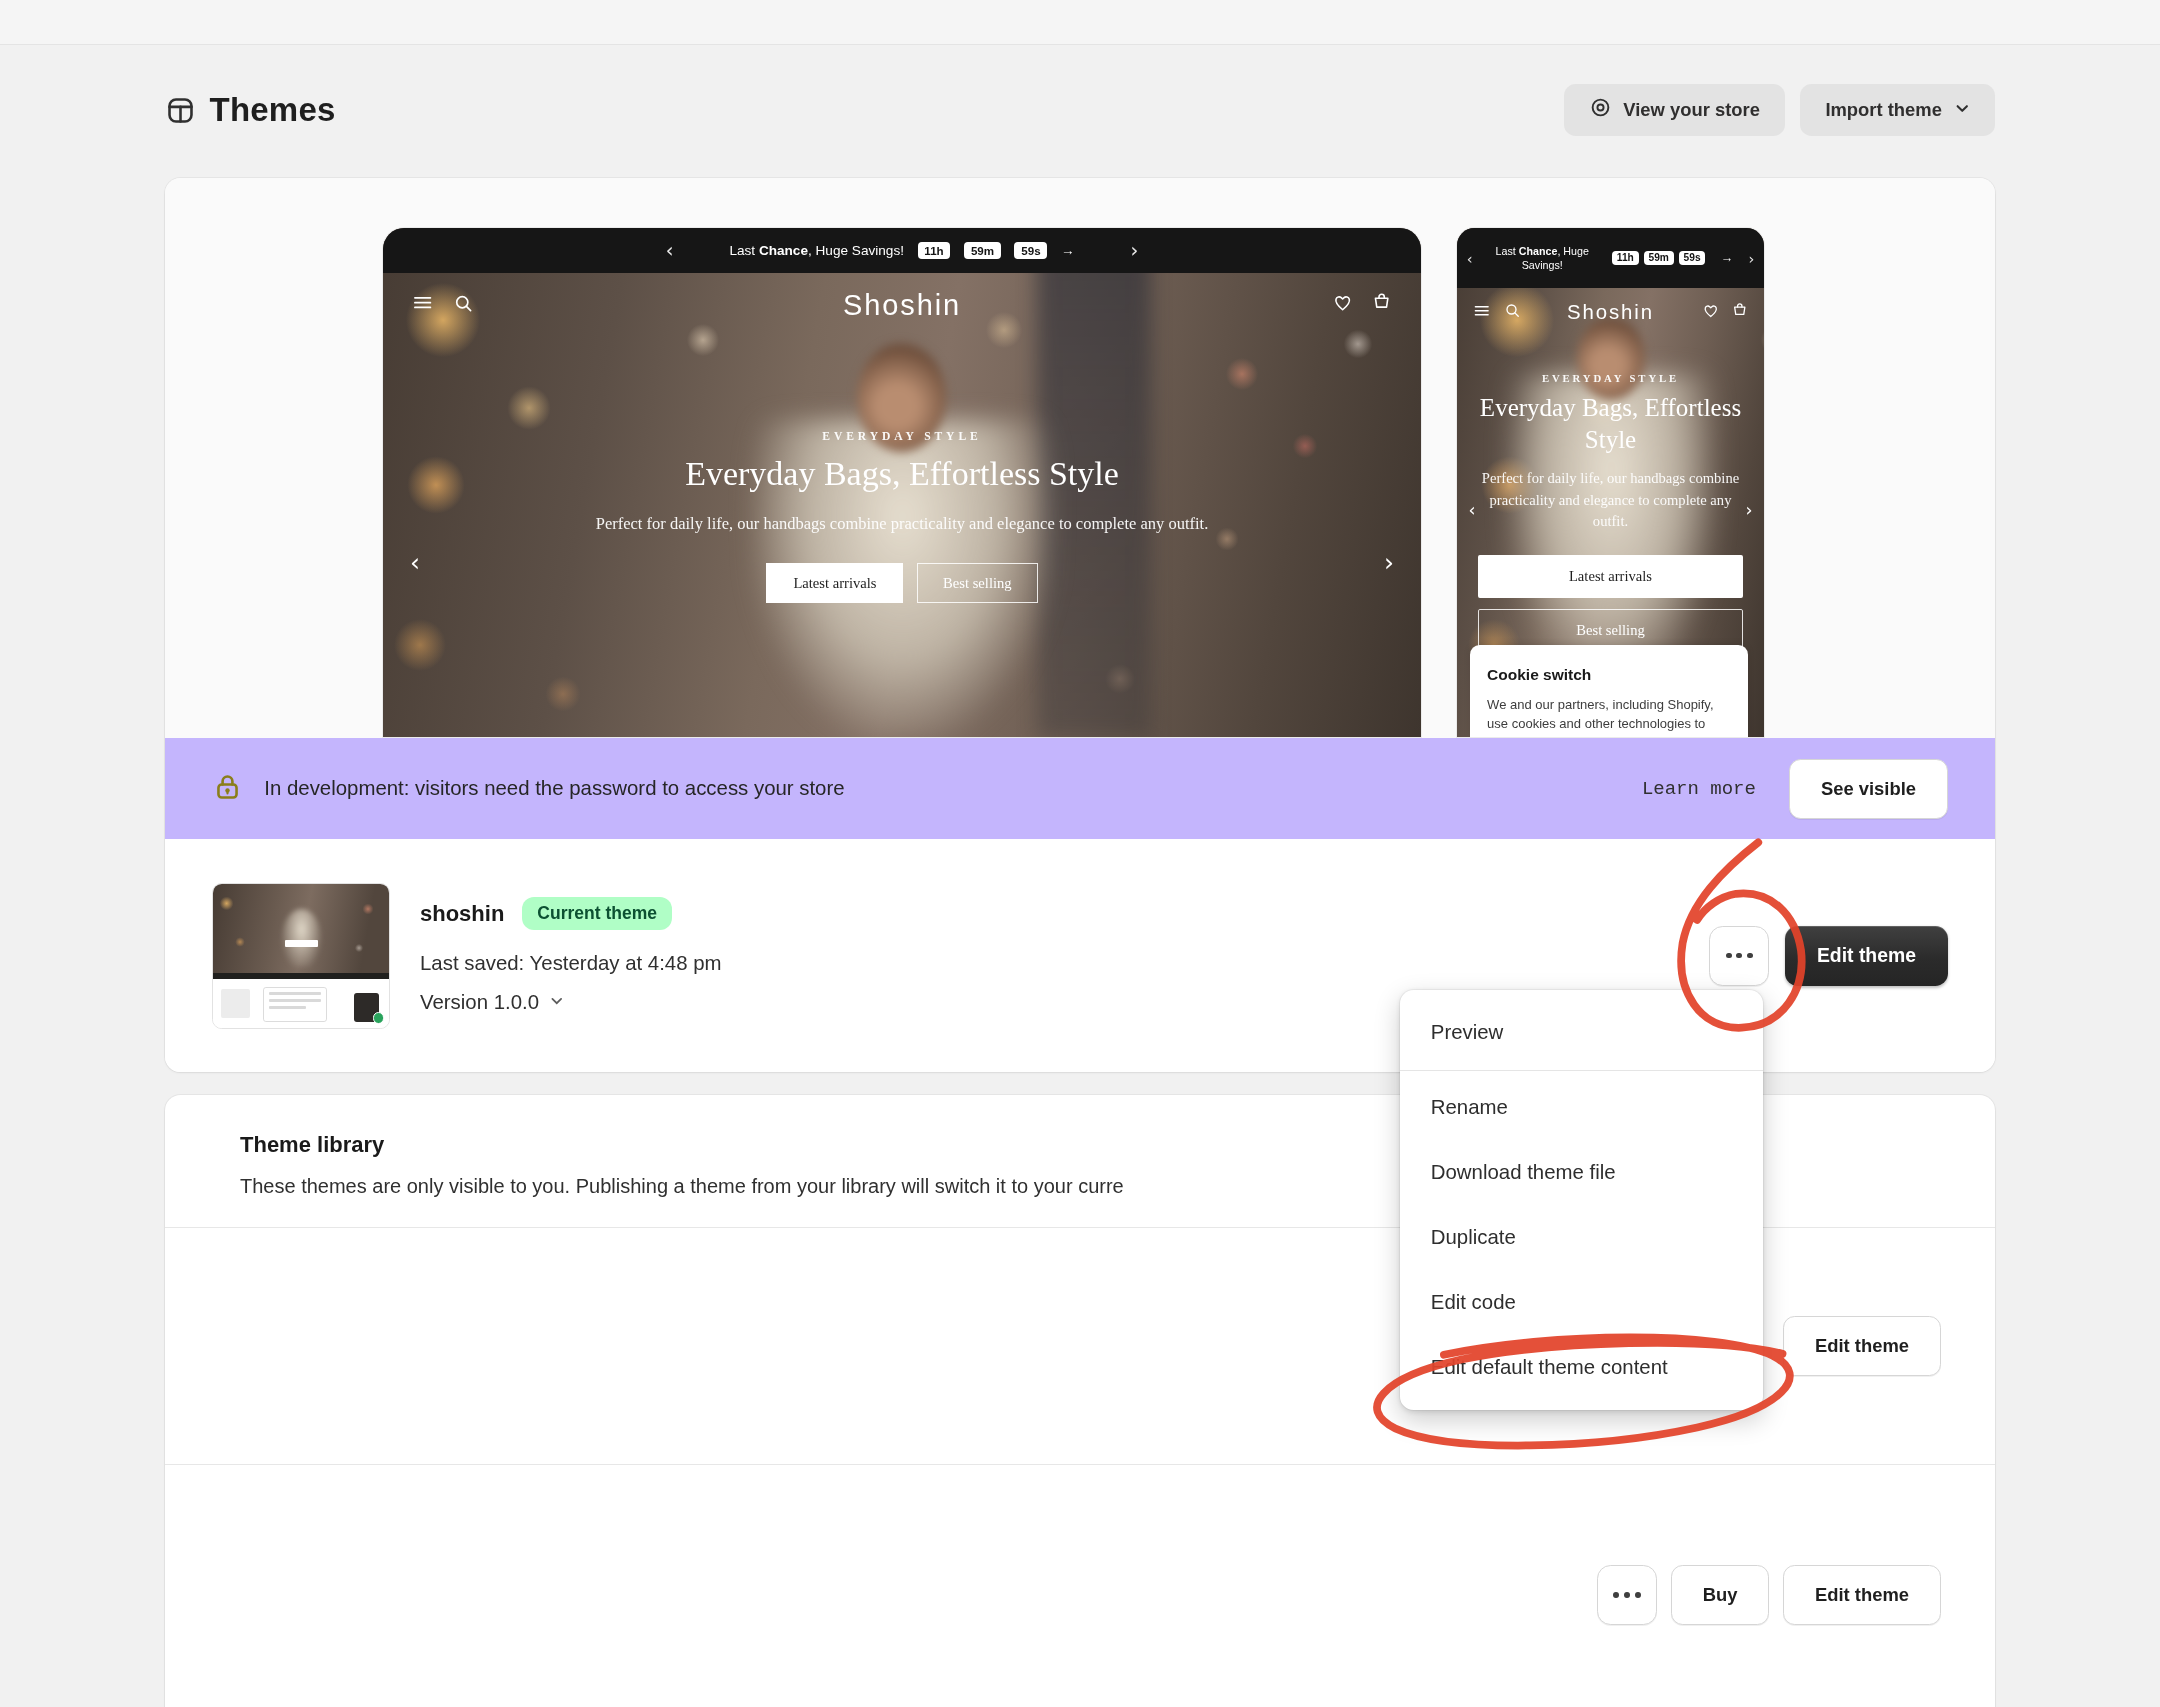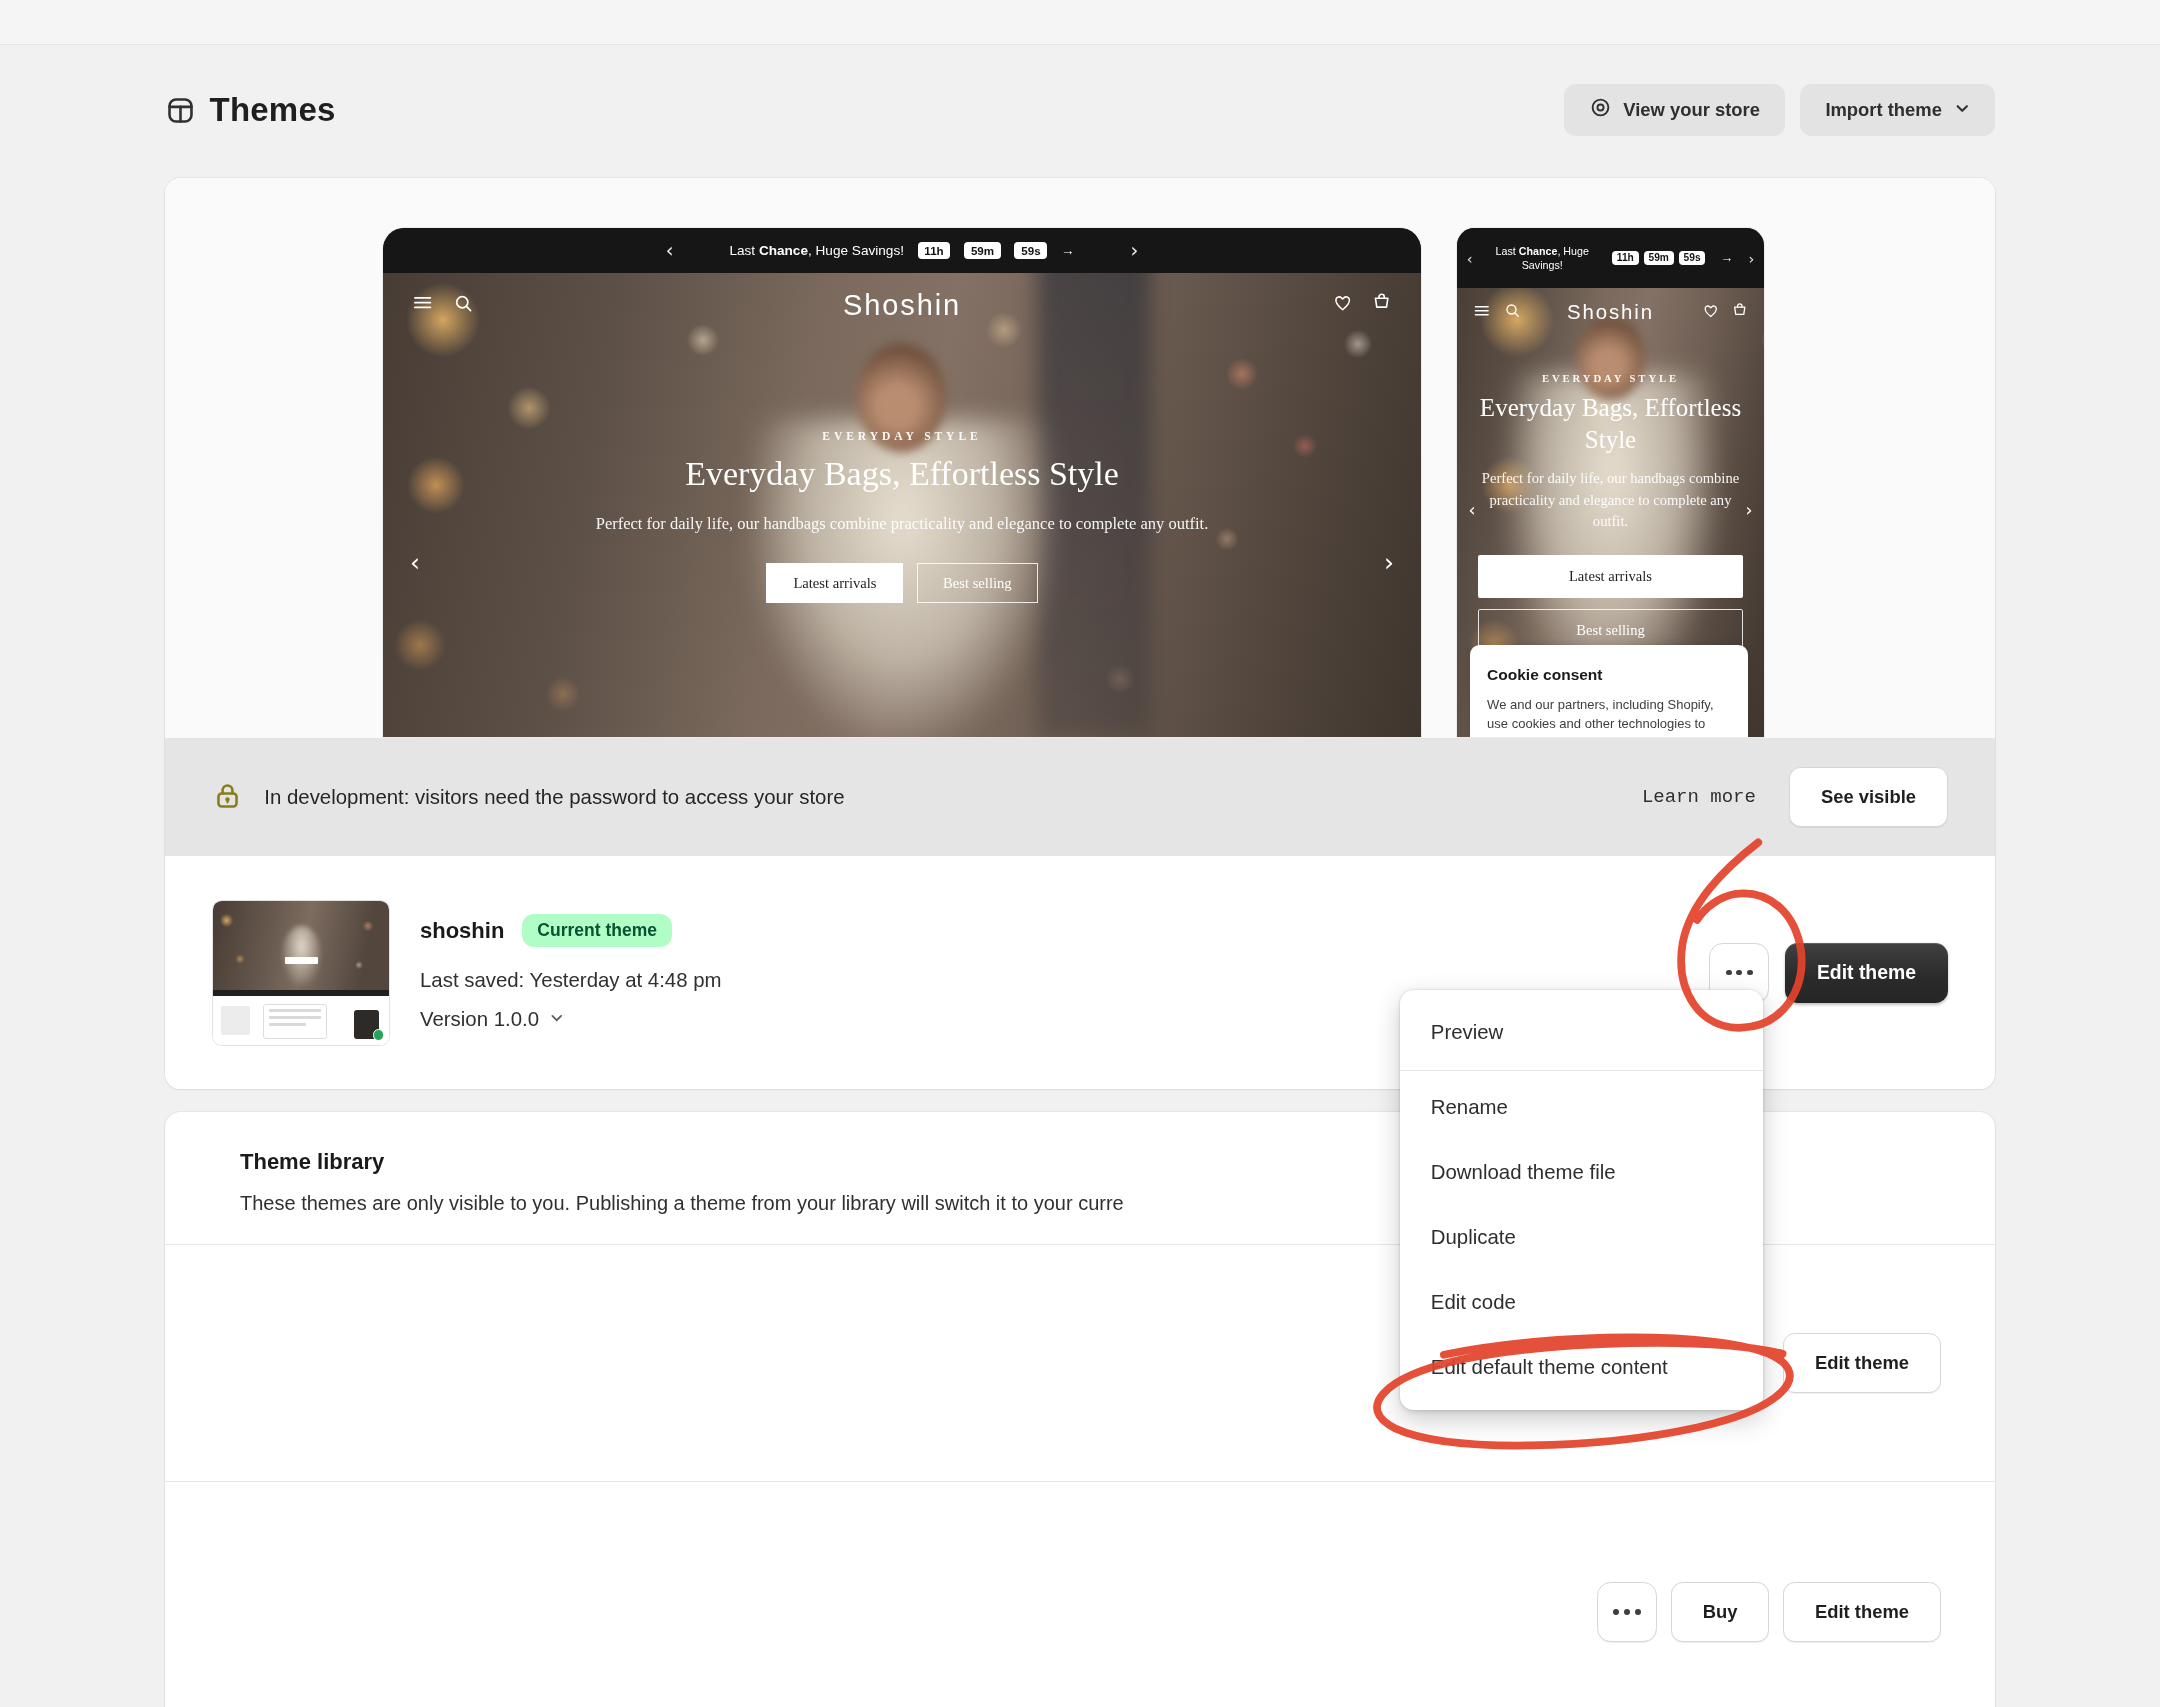--- a/index.html
+++ b/index.html
@@ -111,21 +111,21 @@
   .mobile-preview .hero-btn.primary { width:100%; height:43px; font-size:14.6px; margin-top:23px; border-radius:1.9px; }
   .mobile-preview .hero-btn.ghost { width:100%; height:43px; font-size:14.6px; margin-top:11.6px; border-radius:1.9px; }
   .mobile-preview .side-chev.l { left:11.6px; top:272px; font-size:17.5px; }
   .mobile-preview .side-chev.r { right:11.6px; top:272px; font-size:17.5px; }
   .cookie-card { position:absolute; left:12.6px; right:16.5px; top:417px; bottom:0; background:#fff; border-radius:9.7px 9.7px 0 0;
                  padding:21.3px 17.5px; z-index:4; color:#1a1a1a; box-shadow:0 -1px 7.8px rgba(0,0,0,.12); }
   .cookie-card h4 { font-size:15.5px; font-weight:700; }
   .cookie-card p { font-size:13px; color:#3d3d3d; line-height:1.5; margin-top:10.7px; }
 
   
-  .dev-banner { display:flex; align-items:center; height:118px; background:#e5e5e5; padding:0 47px; gap:21.3px; }
+  .dev-banner { display:flex; align-items:center; height:101px; background:#c4b5fd; padding:0 47px; gap:21.3px; }
   .dev-banner .msg { font-size:20.4px; color:#262626; }
   .dev-banner .right { margin-left:auto; display:flex; align-items:center; gap:33px; }
   .learn-more { font-size:19px; color:#303030; background:none; border:none; cursor:pointer; font-family:Liberation Mono, monospace;text-align:center; }
   .btn-white { height:60px; padding:0 31px; border-radius:11.6px; background:#fff; border:1px solid #d6d6d6;
                box-shadow:0 1px 0 rgba(0,0,0,.06); font-size:18.4px; font-weight:600; color:#1f1f1f; cursor:pointer; font-family:inherit; }
 
   
   .theme-info { display:flex; align-items:center; height:233px; padding:0 47px; background:#fff; border-radius:0 0 15.5px 15.5px; gap:30px; }
   .thumb { position:relative; width:178px; height:146px; border-radius:9.7px; overflow:hidden; border:1px solid #e2e2e2; background:#fff; flex:none; }
   .thumb-img { position:absolute; left:0; top:0; right:0; height:89px;
@@ -339,21 +339,21 @@
           <div class="eyebrow">EVERYDAY STYLE</div>
           <div class="hero-title">Everyday Bags, Effortless Style</div>
           <div class="hero-sub">Perfect for daily life, our handbags combine practicality and elegance to complete any outfit.</div>
           <span class="hero-btn primary">Latest arrivals</span>
           <span class="hero-btn ghost">Best selling</span>
         </div>
         <span class="side-chev l">‹</span>
         <span class="side-chev r">›</span>
 
         <div class="cookie-card">
-          <h4>Cookie consent</h4>
+          <h4>Cookie switch</h4>
           <p>We and our partners, including Shopify, use cookies and other technologies to personalize your</p>
         </div>
       </div>
     </div>
 
     <div class="dev-banner">
       <span>
         <svg width="31" height="31" viewBox="0 0 24 24">
             <g fill="none" stroke="#8a7e1a" stroke-width="2" stroke-linecap="round" stroke-linejoin="round">
               <rect x="5" y="10.5" width="14" height="10" rx="2.5"></rect>

